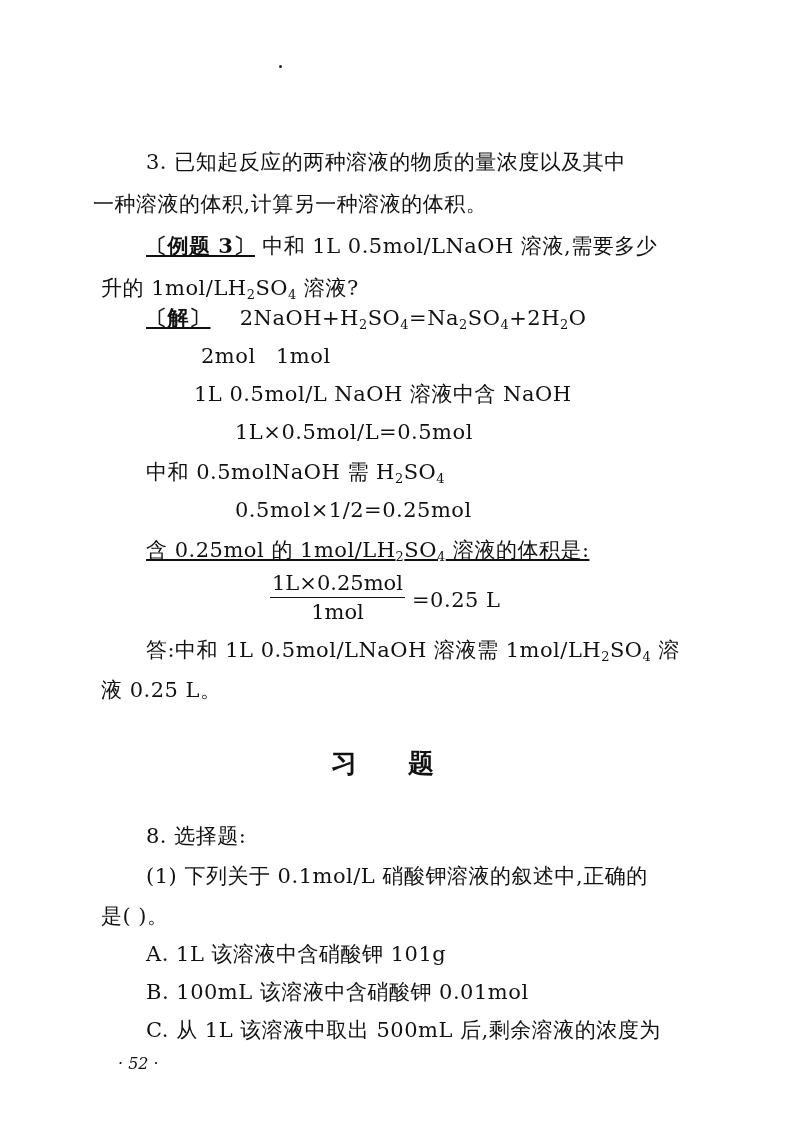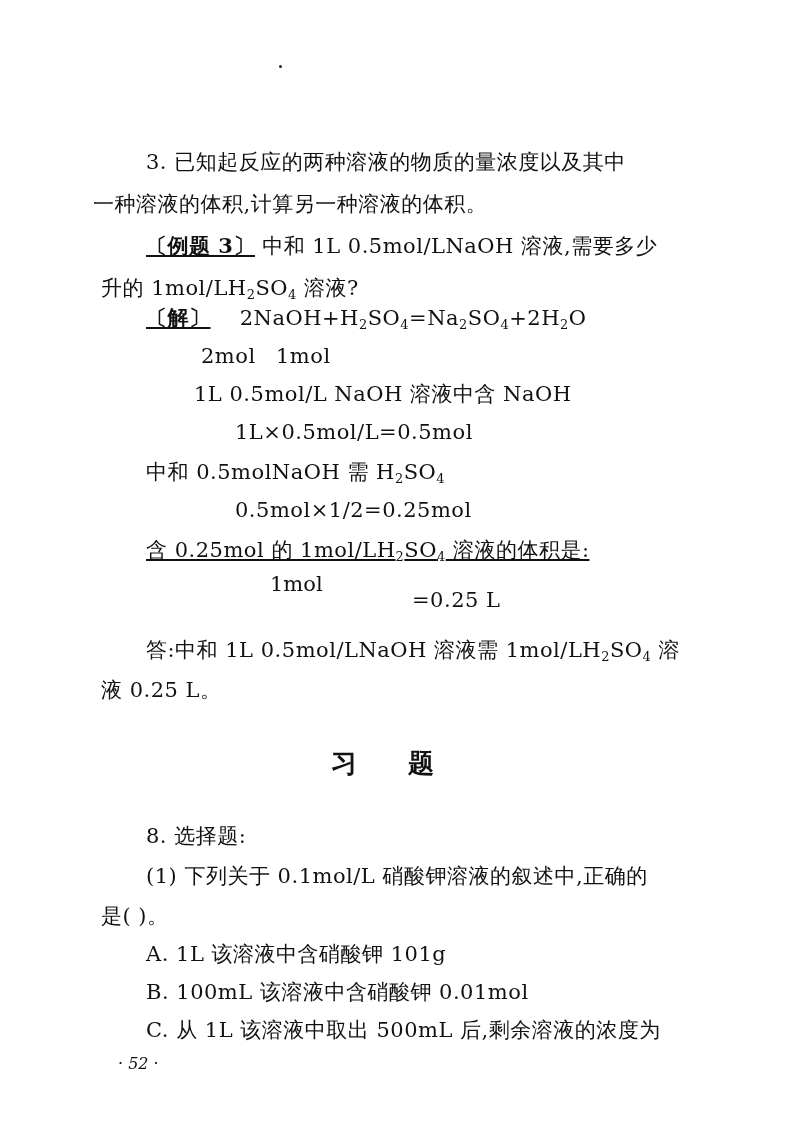--- a/index.html
+++ b/index.html
@@ -64,20 +64,21 @@
   <div class="line" style="left:146px; top:458px;">
     <span>中和 0.5molNaOH 需 H</span><span class="sub">2</span><span>SO</span><span class="sub">4</span>
   </div>
   <div class="line" style="left:235px; top:496px;">0.5mol×1/2=0.25mol</div>
 
   <div class="line" style="left:146px; top:536px;text-decoration:underline;">
     <span>含 0.25mol 的 1mol/LH</span><span class="sub">2</span><span>SO</span><span class="sub">4</span><span> 溶液的体积是:</span>
   </div>
 
   <div class="frac" style="left:270px; top:570px;">
+    <span class="num">1L×0.25mol</span>
     <span class="den">1mol</span>
   </div>
   <div class="line" style="left:412px; top:586px;">=0.25 L</div>
 
   <div class="line" style="left:146px; top:636px;">
     <span>答:中和 1L 0.5mol/LNaOH 溶液需 1mol/LH</span><span class="sub">2</span><span>SO</span><span class="sub">4</span><span> 溶</span>
   </div>
   <div class="line" style="left:101px; top:676px;">液 0.25 L。</div>
 
   <div class="heading" style="left:331px; top:746px;">习</div>

